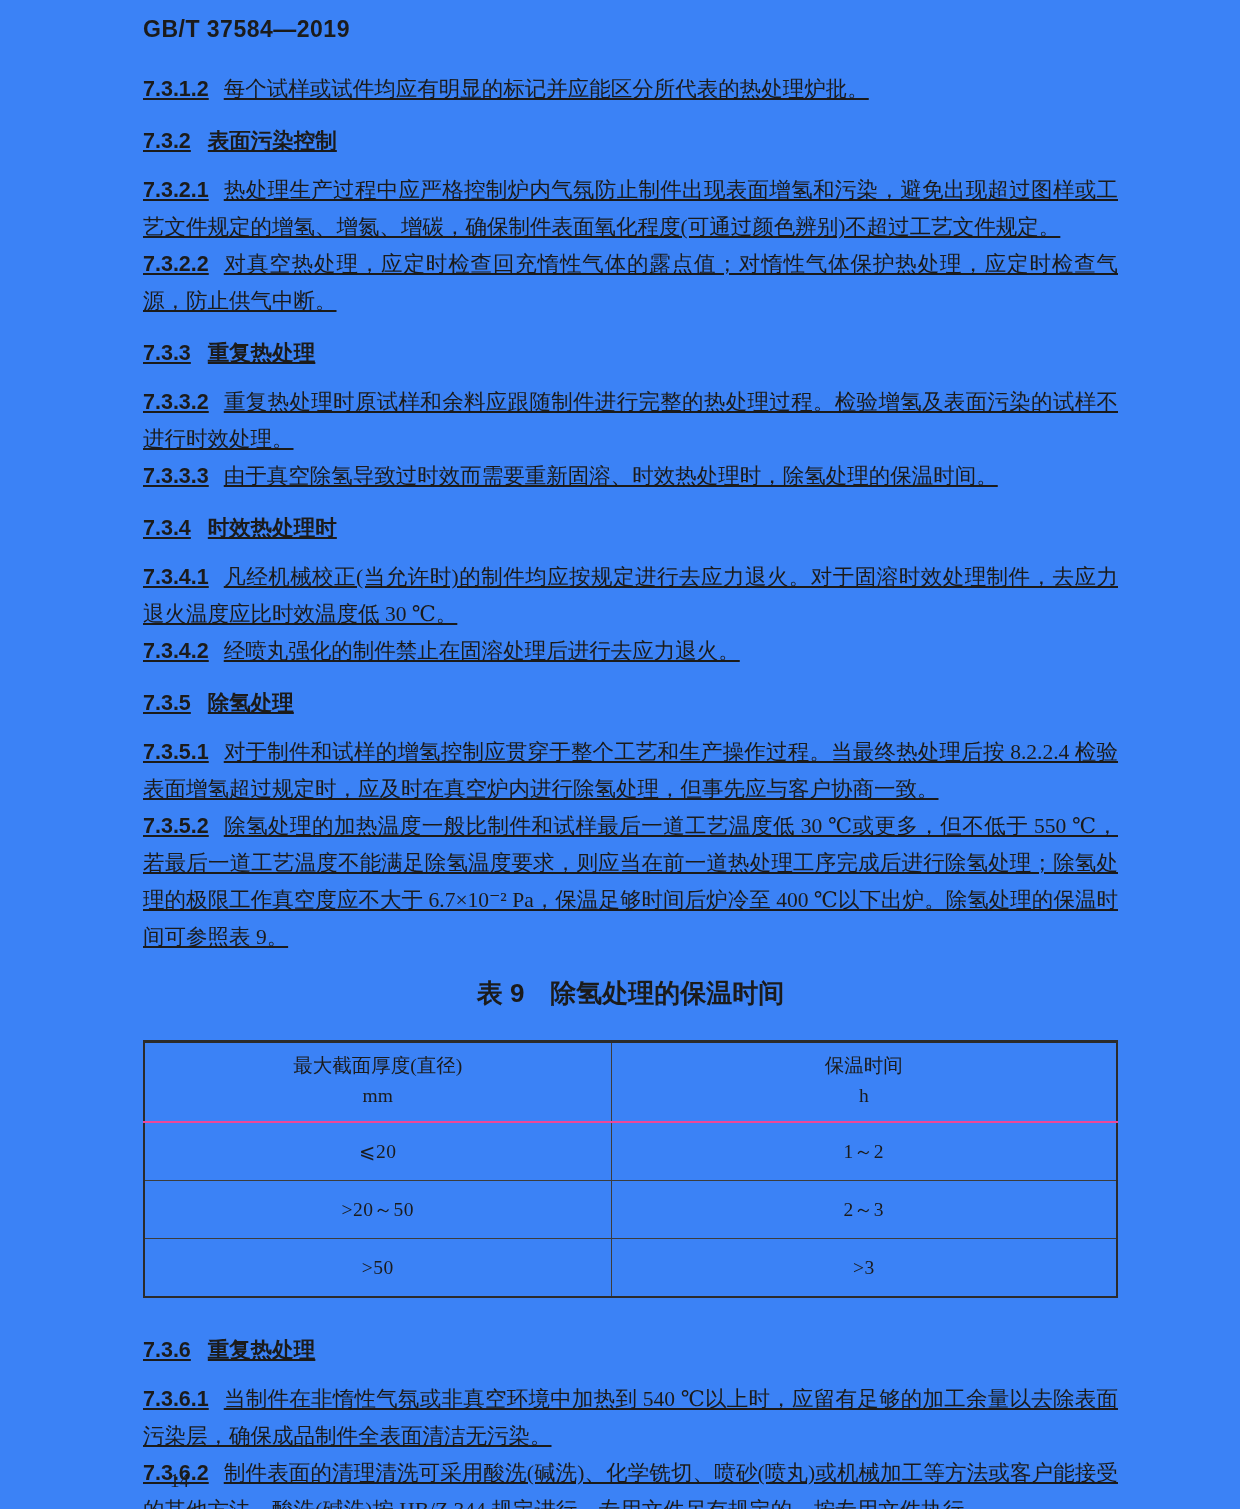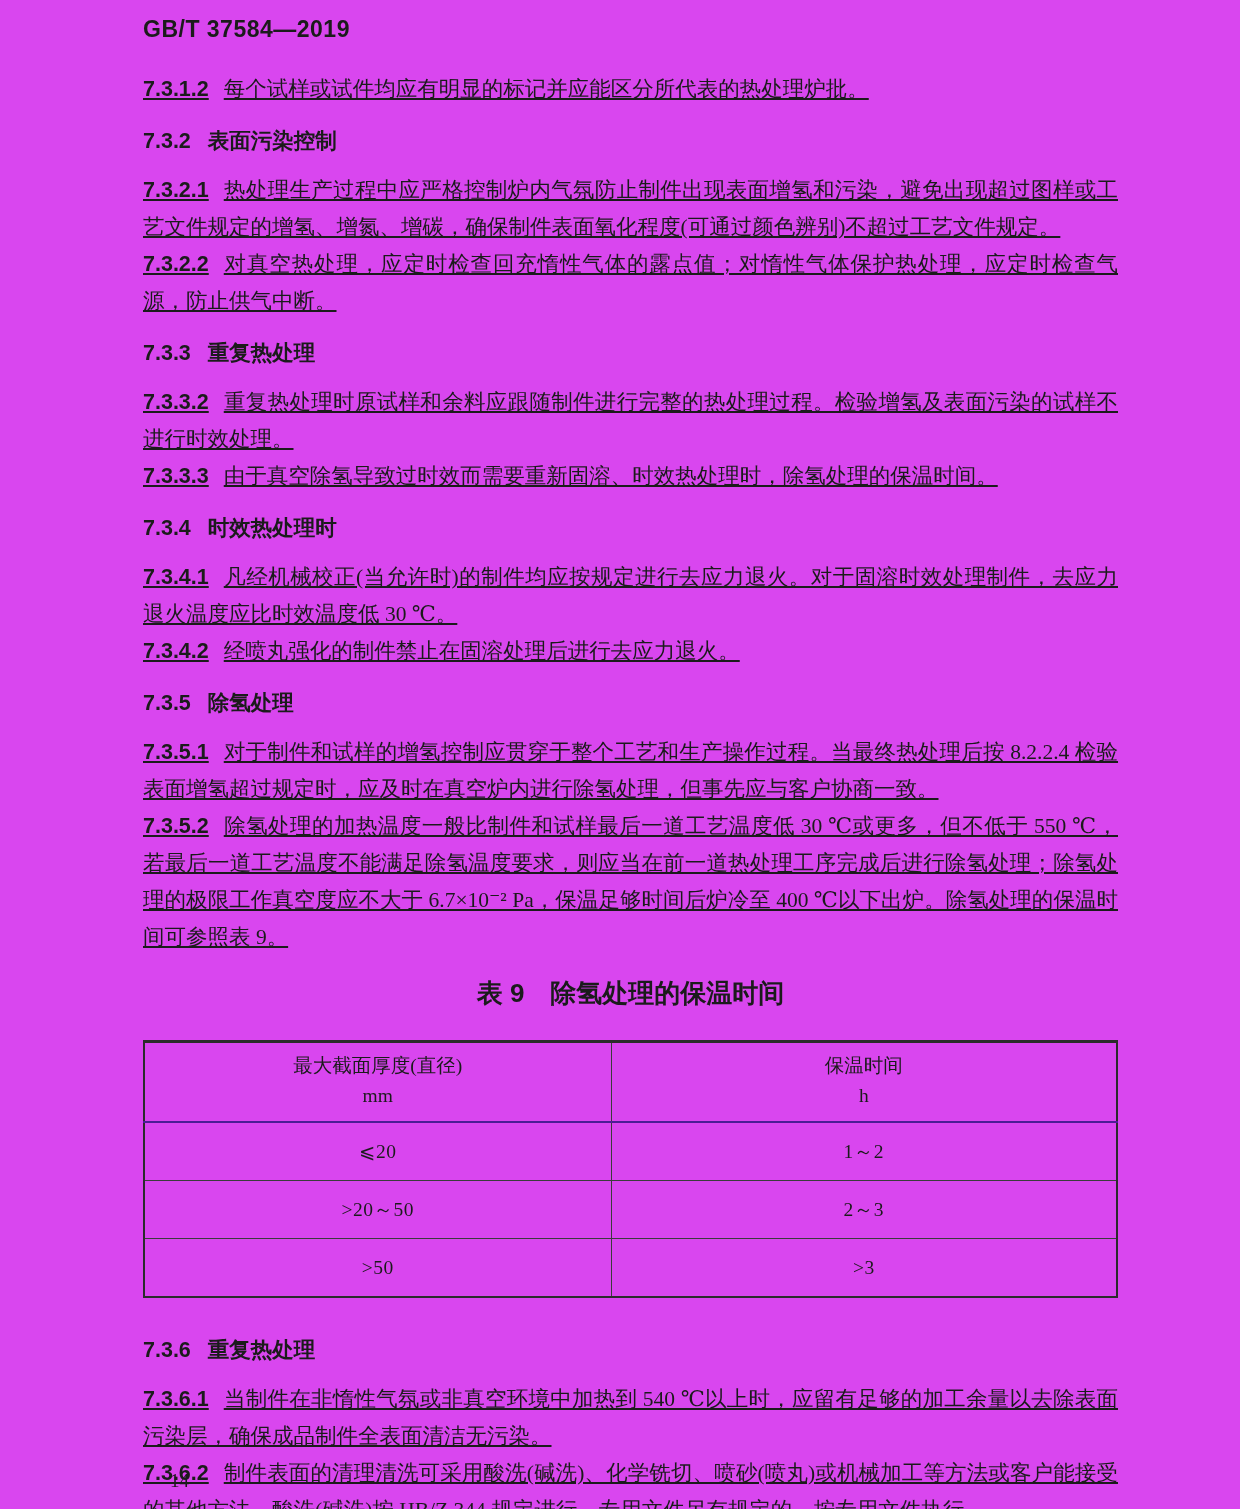--- a/index.html
+++ b/index.html
@@ -1,19 +1,19 @@
 <!DOCTYPE html>
 <html lang="zh"><head>
 <meta charset="utf-8">
 <style>
   html,body{margin:0;padding:0;background:#ffffff;}
   .page{
     position:relative;
     width:1240px;height:1509px;
-    background:#d946ef;
+    background:#3b82f6;
     color:#1b1b1b;
     overflow:hidden;
     font-family:"Liberation Serif","DejaVu Serif",serif;
   }
   .inner{padding:16px 122px 0 143px;}
   .doc-header{
     font-family:"Liberation Sans","DejaVu Sans",sans-serif;
     font-weight:bold;font-size:23px;letter-spacing:.5px;
   }
   .para{
@@ -22,41 +22,42 @@
   }
   .para.first{margin-top:28px;}
   .num{
     font-family:"Liberation Sans","DejaVu Sans",sans-serif;
     font-weight:bold;margin-right:15px;white-space:nowrap;
   }
   .sec-heading{
     font-family:"Liberation Sans","DejaVu Sans",sans-serif;
     font-weight:bold;font-size:21.5px;line-height:37px;
     margin:15px 0 12px;
+    text-decoration:underline;
   }
   .sec-heading .num{margin-right:17px;}
   .tbl-caption{
     text-align:center;
     font-family:"Liberation Sans","DejaVu Sans",sans-serif;
     font-weight:bold;font-size:26px;line-height:30px;
     margin:22px 0 32px;
   }
   table.gb{
     width:100%;border-collapse:collapse;
     border:2px solid #2b2b2b;border-top-width:3px;
     font-size:19.5px;
   }
   table.gb col.c1{width:48%;}
   table.gb col.c2{width:52%;}
   table.gb th,table.gb td{
     border-left:1px solid #3c3c3c;border-right:1px solid #3c3c3c;
     text-align:center;font-weight:normal;padding:8px;
   }
   table.gb thead th{
-    border-bottom:2px solid #4c1d95;
+    border-bottom:2px solid #ec4899;
     padding:8px 0 10px;
   }
   table.gb thead .hline{line-height:30px;}
   table.gb tbody td{
     height:41px;border-bottom:1px solid #3c3c3c;
     letter-spacing:.5px;
   }
   .page-num{
     position:absolute;left:170px;top:1470px;
     font-size:19px;

